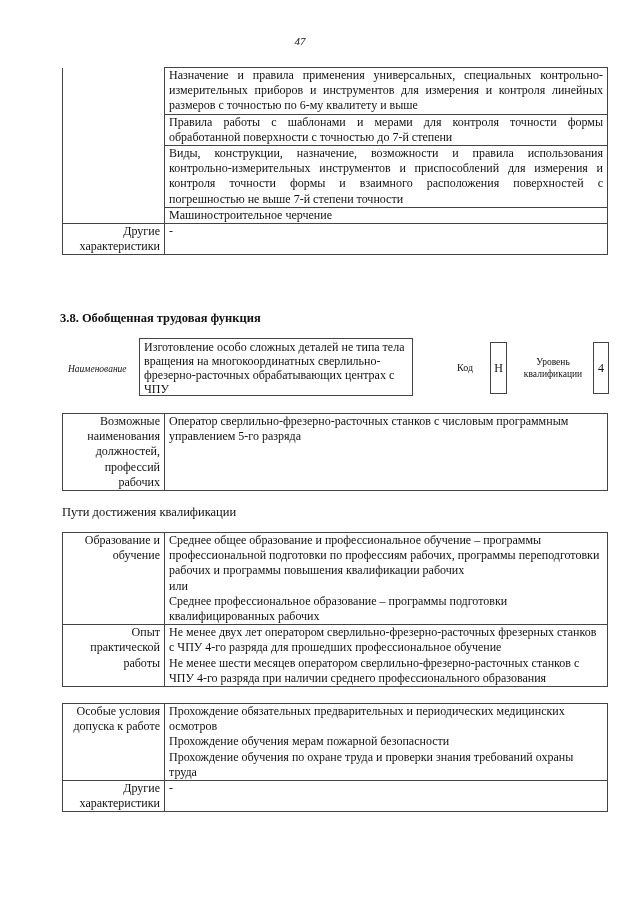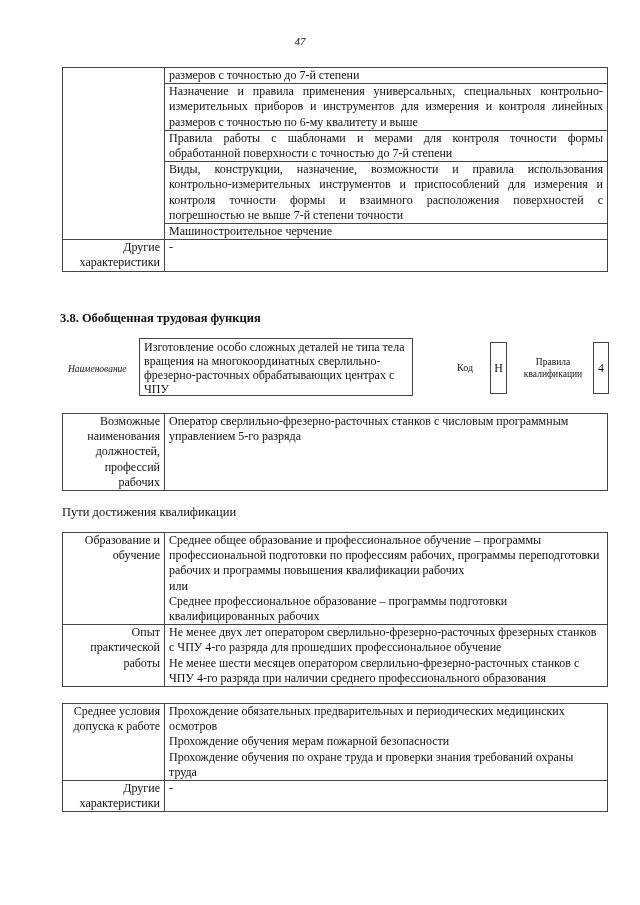--- a/index.html
+++ b/index.html
@@ -59,24 +59,20 @@
     #t4 { top: 703px; }
     .line { display: block; }
   </style>
 </head>
 <body>
 
 <div class="page-number">47</div>
 
 <table class="doc" id="t1">
   <tbody>
-      <tr>
-    <td class="left lefttop"></td>
-    <td class="just">размеров с точностью до 7-й степени</td>
-  </tr>
   <tr>
     <td class="left leftmid"></td>
     <td class="just">Назначение и правила применения универсальных, специальных контрольно-измерительных приборов и инструментов для измерения и контроля линейных размеров с точностью по 6-му квалитету и выше</td>
   </tr>
   <tr>
     <td class="left leftmid"></td>
     <td class="just">Правила работы с шаблонами и мерами для контроля точности формы обработанной поверхности с точностью до 7-й степени</td>
   </tr>
   <tr>
     <td class="left leftmid"></td>
@@ -93,21 +89,21 @@
 </tbody>
   </table>
 
 <div class="section-heading">3.8. Обобщенная трудовая функция</div>
 
 <div class="gtf">
   <div class="lbl-small name-label">Наименование</div>
   <div class="name-box">Изготовление особо сложных деталей не типа тела вращения на многокоординатных сверлильно-фрезерно-расточных обрабатывающих центрах с ЧПУ</div>
   <div class="lbl-small code-label">Код</div>
   <div class="code-box">H</div>
-  <div class="lbl-small level-label">Правила квалификации</div>
+  <div class="lbl-small level-label">Уровень квалификации</div>
   <div class="level-box">4</div>
 </div>
 
 <table class="doc" id="t2">
   <tbody>
       <tr>
     <td class="left">Возможные наименования должностей, профессий рабочих</td>
     <td>Оператор сверлильно-фрезерно-расточных станков с числовым программным управлением 5-го разряда</td>
   </tr>
 </tbody>
@@ -131,21 +127,21 @@
       <span class="line">Не менее двух лет оператором сверлильно-фрезерно-расточных фрезерных станков с ЧПУ 4-го разряда для прошедших профессиональное обучение</span>
       <span class="line">Не менее шести месяцев оператором сверлильно-фрезерно-расточных станков с ЧПУ 4-го разряда при наличии среднего профессионального образования</span>
     </td>
   </tr>
 </tbody>
   </table>
 
 <table class="doc" id="t4">
   <tbody>
       <tr>
-    <td class="left">Среднее условия допуска к работе</td>
+    <td class="left">Особые условия допуска к работе</td>
     <td>
       <span class="line">Прохождение обязательных предварительных и периодических медицинских осмотров</span>
       <span class="line">Прохождение обучения мерам пожарной безопасности</span>
       <span class="line">Прохождение обучения по охране труда и проверки знания требований охраны труда</span>
     </td>
   </tr>
   <tr>
     <td class="left">Другие характеристики</td>
     <td>-</td>
   </tr>

